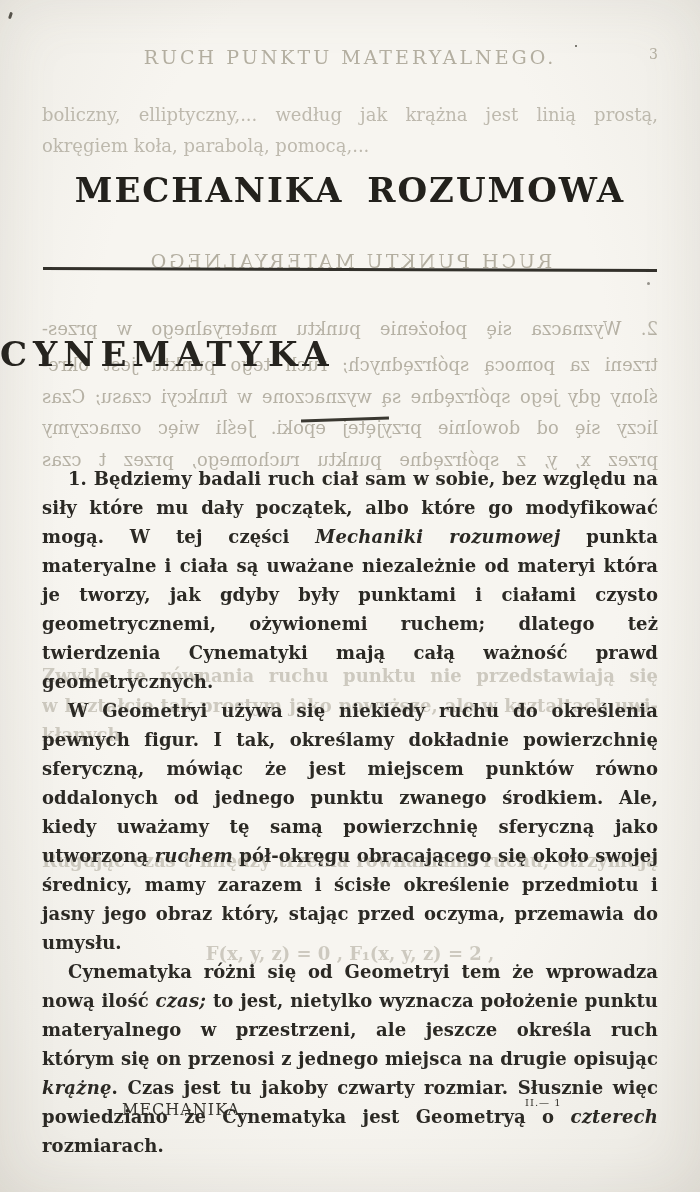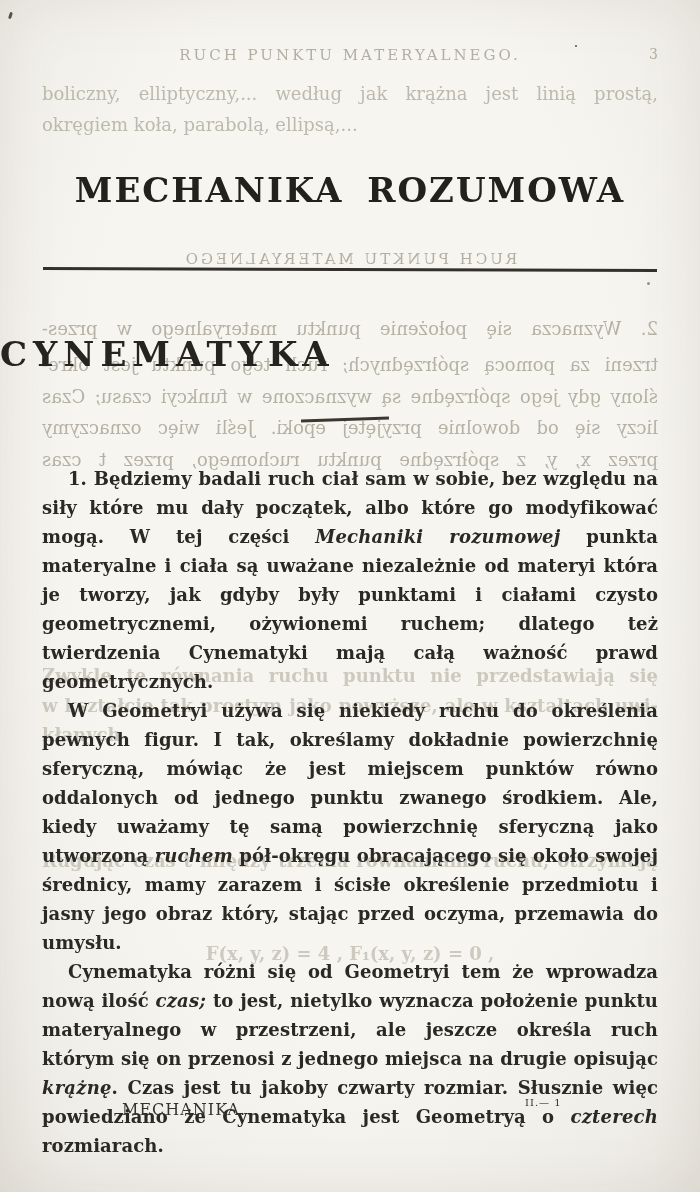--- a/index.html
+++ b/index.html
@@ -21,26 +21,26 @@
   
   .ghost{position:absolute;left:0;top:0;width:100%;height:100%;pointer-events:none;}
   .gline{
     position:absolute;left:42px;width:616px;
     font-size:18px;line-height:28px;
     color:#aba698;
     filter:blur(0.55px);
     text-align:justify;text-align-last:justify;
     white-space:nowrap;overflow:hidden;
   }
-  .ghost-top .gline{opacity:0.75;}
+  .ghost-top .gline{opacity:0.75;margin-top:21px;}
   .ghost-mid .gline{opacity:0.85;transform:scaleX(-1);}
   .ghost-body .gline{opacity:0.55;font-weight:bold;}
   .ghead{
     position:absolute;left:42px;width:616px;
-    font-size:15px;letter-spacing:3px;text-align:center;
+    font-size:19px;letter-spacing:3px;text-align:center;
     color:#b3aea0;filter:blur(0.5px);
   }
   .ghost-mid .ghead{transform:scaleX(-1);}
   .gnum{
     position:absolute;right:42px;top:46px;
     font-size:14px;color:#b3aea0;filter:blur(0.5px);
   }
   .gline.center{text-align:center;text-align-last:center;}
   .gline.left{text-align:left;text-align-last:left;}
 
@@ -96,38 +96,38 @@
 </style>
 </head>
 <body>
 
 <div class="page">
 
   <div class="ghost ghost-top">
     <div class="ghead" style="top:46px">RUCH PUNKTU MATERYALNEGO.</div>
     <div class="gnum">3</div>
     <div class="gline" style="top:80px">boliczny, elliptyczny,...  według jak krążna jest linią prostą,</div>
-    <div class="gline left" style="top:111px">okręgiem koła, parabolą, ellipsą,...</div>
+    <div class="gline left" style="top:111px">okręgiem koła, parabolą, pomocą,...</div>
   </div>
 
   <div class="ghost ghost-mid">
     <div class="ghead" style="top:250px">RUCH PUNKTU MATERYALNEGO</div>
     <div class="gline" style="top:315px">2. Wyznacza się położenie punktu materyalnego w przes-</div>
     <div class="gline" style="top:351px">trzeni za pomocą spółrzędnych; ruch tego punktu jest okre-</div>
     <div class="gline" style="top:383px">ślony gdy jego spółrzędne są wyznaczone w funkcyi czasu; Czas</div>
     <div class="gline" style="top:414px">liczy się od dowolnie przyjętej epoki. Jeśli więc oznaczymy</div>
     <div class="gline" style="top:446px">przez x, y, z spółrzędne punktu ruchomego, przez t czas</div>
   </div>
 
   <div class="ghost ghost-body">
     <div class="gline" style="top:662px">Zwykle te równania ruchu punktu nie przedstawiają się</div>
     <div class="gline" style="top:692px">w kształcie tak prostym jako powyższe, ale w kształtach uwi-</div>
     <div class="gline left" style="top:721px">kłanych</div>
     <div class="gline" style="top:847px">Rugując czas t między trzema równaniami ruchu, otrzymują</div>
-    <div class="gline center" style="top:940px">F(x, y, z) = 4 ,     F₁(x, y, z) = 0 ,</div>
+    <div class="gline center" style="top:940px">F(x, y, z) = 0 ,     F₁(x, y, z) = 2 ,</div>
   </div>
 
   <div class="main-title">MECHANIKA ROZUMOWA</div>
   <div class="rule"></div>
   <div class="section-title">CYNEMATYKA</div>
   <div class="short-rule"></div>
 
   <div class="body-text">
     <p><span class="pnum">1.</span><span> Będziemy badali ruch ciał sam w sobie, bez względu na siły które mu dały początek, albo które go modyfikować mogą. W tej części </span><i>Mechaniki rozumowej</i><span> punkta materyalne i ciała są uważane niezależnie od materyi która je tworzy, jak gdyby były punktami i ciałami czysto geometrycznemi, ożywionemi ruchem; dlatego też twierdzenia Cynematyki mają całą ważność prawd geometrycznych.</span></p>
     <p><span>W Geometryi używa się niekiedy ruchu do określenia pewnych figur. I tak, określamy dokładnie powierzchnię sferyczną, mówiąc że jest miejscem punktów równo oddalonych od jednego punktu zwanego środkiem. Ale, kiedy uważamy tę samą powierzchnię sferyczną jako utworzoną </span><i>ruchem</i><span> pół-okręgu obracającego się około swojej średnicy, mamy zarazem i ścisłe określenie przedmiotu i jasny jego obraz który, stając przed oczyma, przemawia do umysłu.</span></p>

